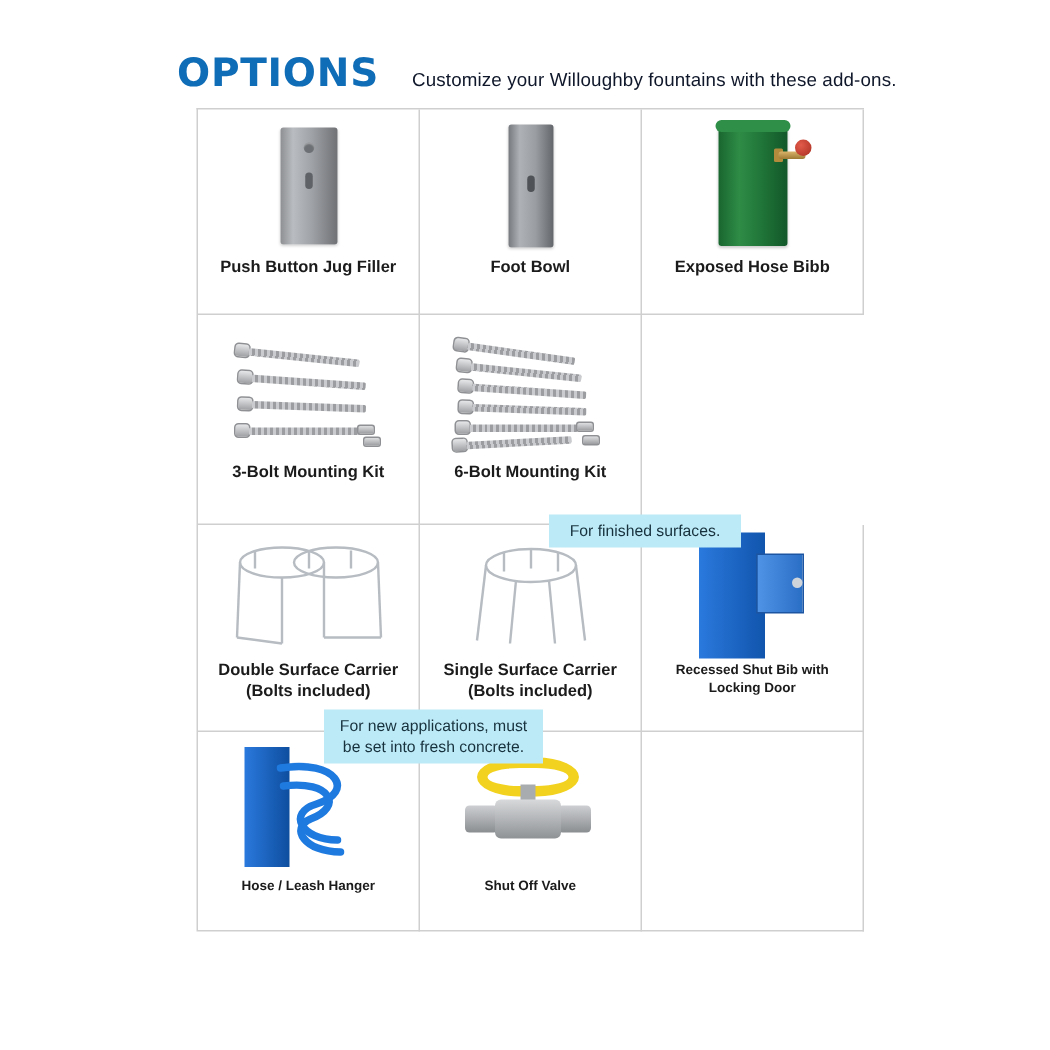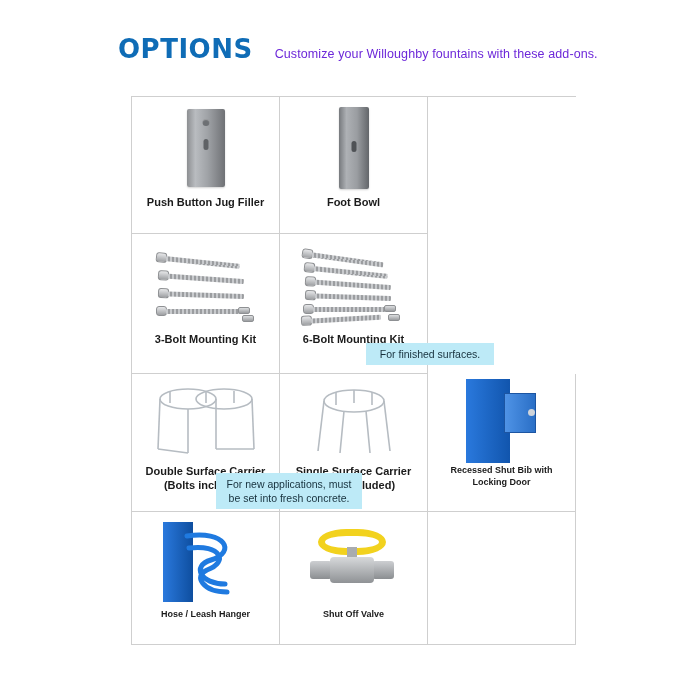--- a/index.html
+++ b/index.html
@@ -31,30 +31,30 @@
   }
   .header-title {
     font-size: 26px;
     font-weight: bold;
     letter-spacing: 0.5px;
     color: #0f6cb6;
     font-family: "DejaVu Sans", sans-serif;
   }
   .header-sub {
     font-size: 12.5px;
-    color: #6d28d9;
+    color: #0f172a;
     font-weight: normal;
     letter-spacing: 0.1px;
   }
 
   
   .grid {
     position: absolute;
     left: 131px;
-    top: 96px;
+    top: 72px;
     width: 445px;
     border: 1px solid #cfcfcf;
     border-right: none;
     border-bottom: none;
     box-sizing: border-box;
   }
   .row {
     display: flex;
   }
   .cell {
@@ -425,20 +425,33 @@
 
       <div class="cell r1">
         <div class="art">
           <div class="foot-body">
               <div class="slot"></div>
             </div>
         </div>
         <div class="label">Foot Bowl</div>
       </div>
 
+      <div class="cell r1">
+        <div class="art">
+          <div class="green-post">
+            <div class="cap"></div>
+            <div class="bibb">
+              <div class="nut"></div>
+              <div class="pipe"></div>
+              <div class="handle"></div>
+            </div>
+          </div>
+        </div>
+        <div class="label">Exposed Hose Bibb</div>
+      </div>
     </div>
 
     <div class="row">
 
 
       <div class="cell r2">
         <div class="art">
           <div class="bolts">
             <div class="bolt" style="left:6px; top:8px; transform:rotate(6deg);">
               <div class="head"></div>

